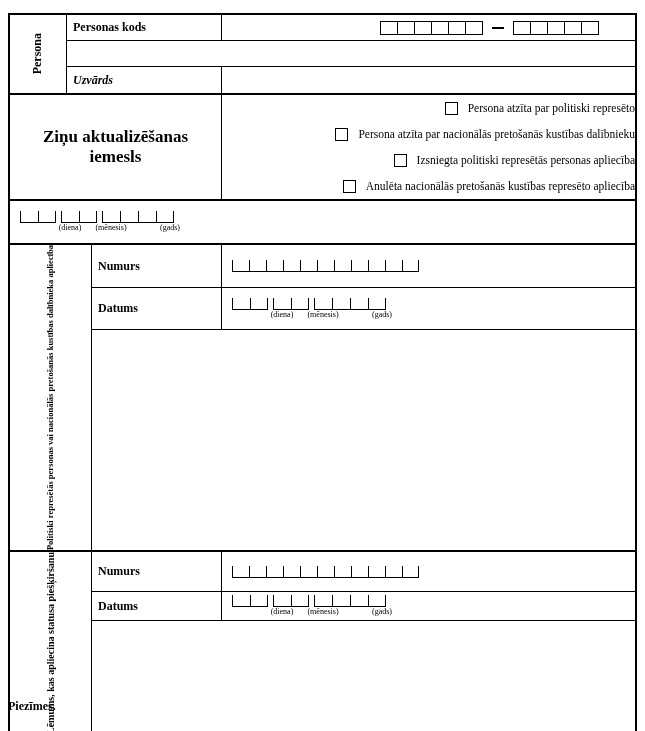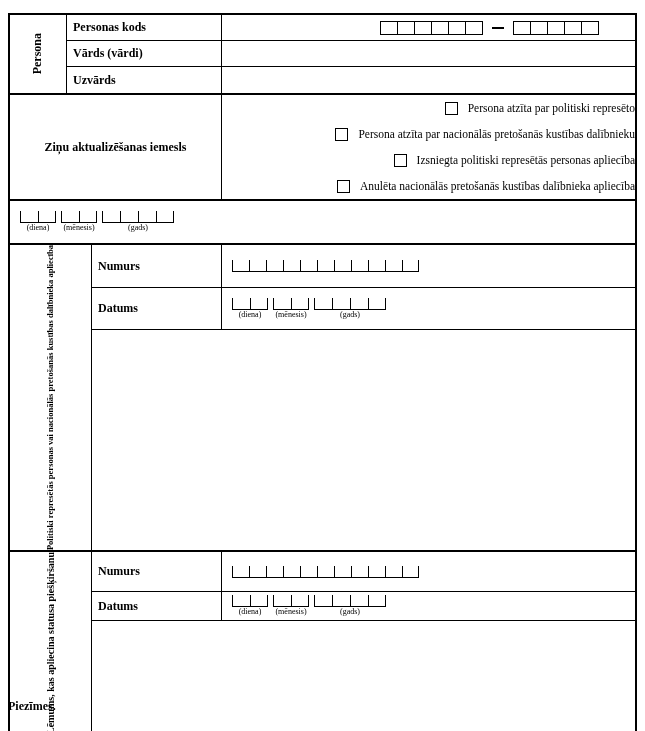--- a/index.html
+++ b/index.html
@@ -23,32 +23,32 @@
   .rot-text{
     writing-mode:vertical-rl;transform:rotate(180deg);
     font-weight:bold;text-align:center;line-height:1.15;
   }
   .rot-12{font-size:12px;}
   .rot-10{font-size:10px;}
   .rot-9{font-size:8.5px;}
   
   .rows{flex:1;display:flex;flex-direction:column;min-width:0;}
   .row{display:flex;border-bottom:1px solid #000;box-sizing:border-box;}
-  .row:last-child{border-bottom:none;}
+  .row:last-child{border-bottom:none;font-style:italic;}
   .label-cell{
     width:155px;flex:0 0 155px;border-right:1px solid #000;box-sizing:border-box;
     font-weight:bold;font-size:12px;padding:2px 6px;
     display:flex;flex-direction:column;justify-content:center;
   }
   .label-cell.narrow{width:130px;flex:0 0 130px;}
   .field-cell{flex:1;display:flex;align-items:center;padding:0 10px;box-sizing:border-box;position:relative;min-width:0;}
   
   .big-label{
     width:212px;flex:0 0 212px;border-right:1px solid #000;box-sizing:border-box;
-    font-weight:bold;font-size:12px;display:flex;align-items:center;justify-content:center;
+    font-weight:bold;font-size:17px;display:flex;align-items:center;justify-content:center;
     text-align:center;padding:2px 22px;
   }
   
   .h26{height:26px;} .h42{height:42px;} .h43{height:43px;} .h40{height:40px;}
   .h29{height:29px;} .h24{height:24px;}
   
   .cb-list{flex:1;display:flex;flex-direction:column;justify-content:center;align-items:flex-end;}
   .cb-row{display:flex;align-items:center;height:26px;padding-left:8px;}
   .checkbox{
     width:13px;height:13px;border:1px solid #000;box-sizing:border-box;
@@ -63,21 +63,21 @@
   .dash{width:12px;height:2px;background:#000;flex:0 0 12px;}
   
   .comb{display:flex;align-items:flex-end;}
   .comb .cell{width:17px;height:12px;border-left:1px solid #000;border-bottom:1px solid #000;box-sizing:border-box;}
   .comb .cell:last-child{border-right:1px solid #000;}
   .datefield{display:flex;flex-direction:column;}
   .comb-groups{display:flex;gap:5px;}
   .comb-groups .comb .cell{width:18px;height:12px;}
   .date-labels{display:flex;gap:5px;font-size:8px;line-height:10px;}
   .date-labels span{text-align:center;white-space:nowrap;}
-  .dl-day{width:36px;}
+  .dl-day{width:36px;margin-left:32px;}
   .dl-month{width:36px;}
   .dl-year{width:72px;}
   
   .piezimes{position:absolute;left:8px;top:699px;font-weight:bold;font-size:12px;}
 </style>
 </head>
 <body>
 
 <div class="form-table">
 
@@ -101,21 +101,20 @@
           <div class="boxes">
               <span class="cell"></span>
               <span class="cell"></span>
               <span class="cell"></span>
               <span class="cell"></span>
               <span class="cell"></span>
             </div>
         </div>
       </div>
       <div class="row h26">
-        <div class="label-cell">Vārds (vārdi)</div>
         <div class="field-cell"></div>
       </div>
       <div class="row h26">
         <div class="label-cell">Uzvārds</div>
         <div class="field-cell"></div>
       </div>
     </div>
   </div>
 
   <div class="section">
@@ -128,21 +127,21 @@
       <div class="cb-row">
         <span class="checkbox"></span>
         <span class="cb-label">Persona atzīta par nacionālās pretošanās kustības dalībnieku</span>
       </div>
       <div class="cb-row">
         <span class="checkbox"></span>
         <span class="cb-label">Izsniegta politiski represētās personas apliecība</span>
       </div>
       <div class="cb-row">
         <span class="checkbox"></span>
-        <span class="cb-label">Anulēta nacionālās pretošanās kustības dalībnieka apliecība</span>
+        <span class="cb-label">Anulēta nacionālās pretošanās kustības represēto apliecība</span>
       </div>
     </div>
   </div>
 
   <div class="section">
     <div class="field-cell h42" style="flex:1;">
       <div class="datefield">
         <div class="comb-groups">
           <div class="comb">
               <span class="cell"></span>

